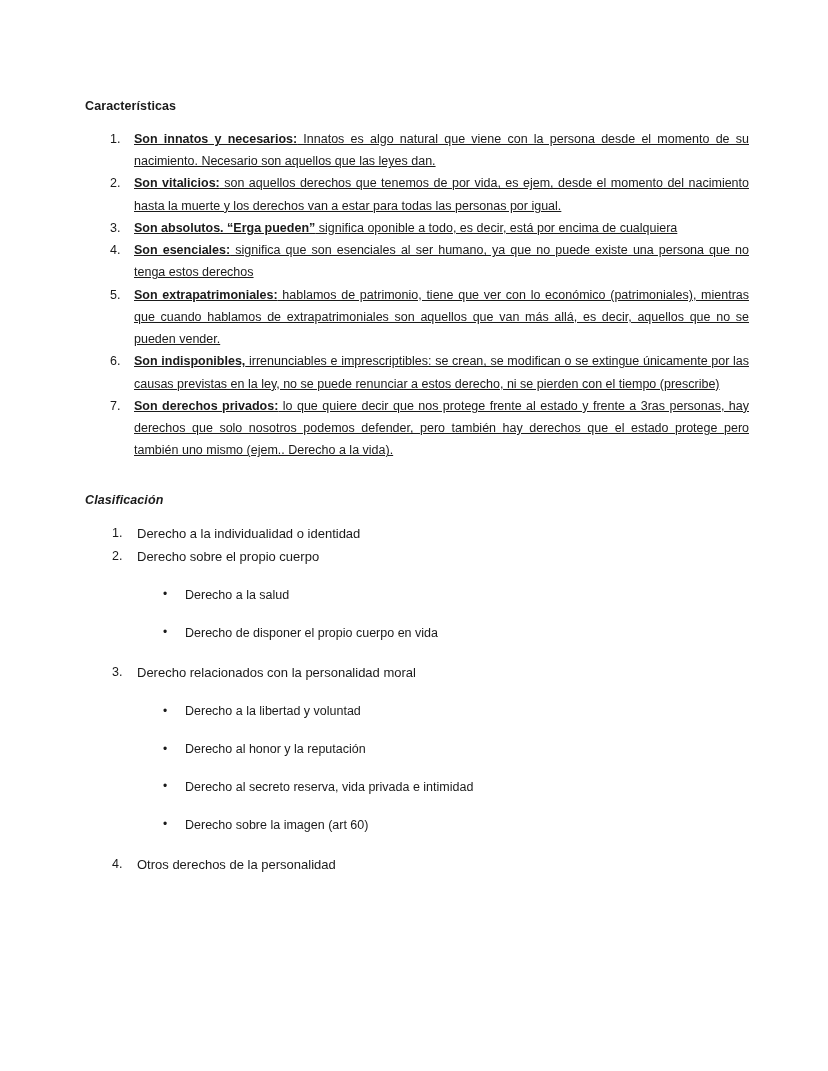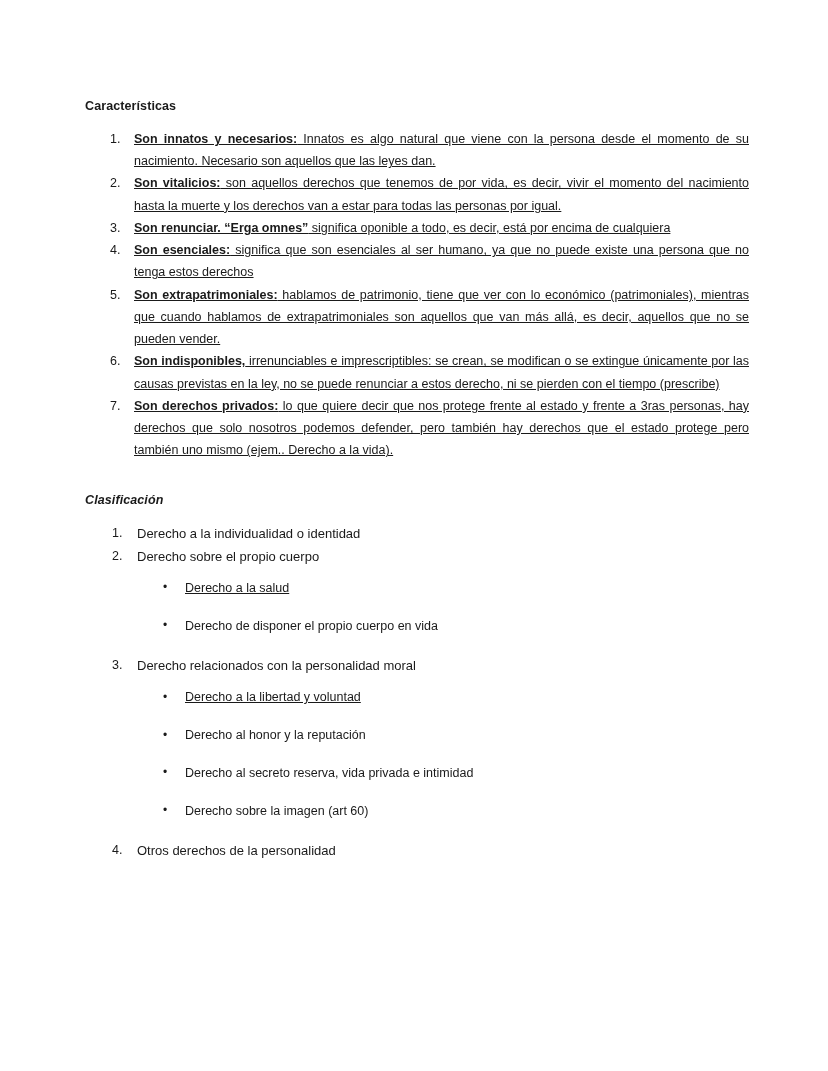--- a/index.html
+++ b/index.html
@@ -113,22 +113,21 @@
     padding: 0;
   }
   ul.bullet-list > li {
     position: relative;
     padding-left: 100px;
     font-size: 12.5px;
     line-height: 1.5;
     margin: 0 0 19px 0;
   }
   ul.bullet-list > li:first-child {
-    margin-top: 11px;
-    text-decoration: underline;
+    margin-top: 18px;
   }
   ul.bullet-list > li::before {
     content: "\2022";
     position: absolute;
     left: 78px;
     top: -0.5px;
     font-size: 12px;
     color: #1a1a1a;
   }
   .sub-group {
@@ -146,24 +145,24 @@
 
     <h2 class="section-heading">Características</h2>
 
     <div class="spacer-after-intro"></div>
 
     <ol class="num-list justified">
       <li class="justified">
         <span class="lead">Son innatos y necesarios:</span><span> Innatos es algo natural que viene con la persona desde el momento de su nacimiento. Necesario son aquellos que las leyes dan.</span>
       </li>
       <li class="justified">
-        <span class="lead">Son vitalicios:</span><span> son aquellos derechos que tenemos de por vida, es decir, vivir el momento del nacimiento hasta la muerte y los derechos van a estar para todas las personas por igual.</span>
-      </li>
-      <li class="justified">
-        <span class="lead">Son renunciar. “Erga omnes”</span><span> significa oponible a todo, es decir, está por encima de cualquiera</span>
+        <span class="lead">Son vitalicios:</span><span> son aquellos derechos que tenemos de por vida, es ejem, desde el momento del nacimiento hasta la muerte y los derechos van a estar para todas las personas por igual.</span>
+      </li>
+      <li class="justified">
+        <span class="lead">Son absolutos. “Erga pueden”</span><span> significa oponible a todo, es decir, está por encima de cualquiera</span>
       </li>
       <li class="justified">
         <span class="lead">Son esenciales:</span><span> significa que son esenciales al ser humano, ya que no puede existe una persona que no tenga estos derechos</span>
       </li>
       <li class="justified">
         <span class="lead">Son extrapatrimoniales:</span><span> hablamos de patrimonio, tiene que ver con lo económico (patrimoniales), mientras que cuando hablamos de extrapatrimoniales son aquellos que van más allá, es decir, aquellos que no se pueden vender.</span>
       </li>
       <li class="justified">
         <span class="lead">Son indisponibles,</span><span> irrenunciables e imprescriptibles: se crean, se modifican o se extingue únicamente por las causas previstas en la ley, no se puede renunciar a estos derecho, ni se pierden con el tiempo (prescribe)</span>
       </li>

